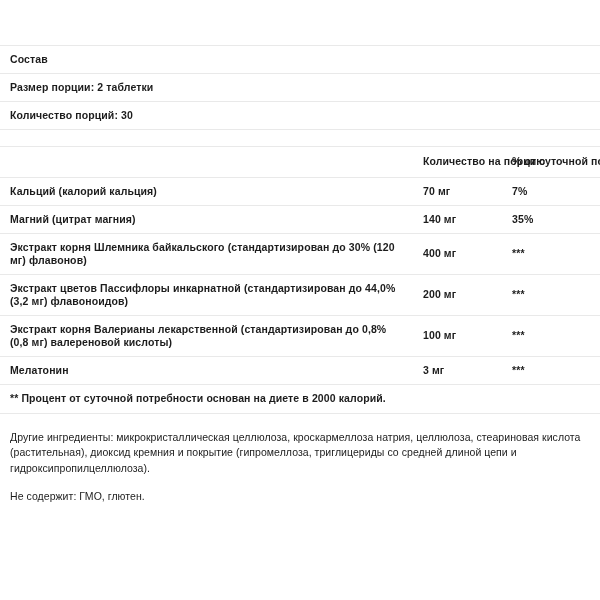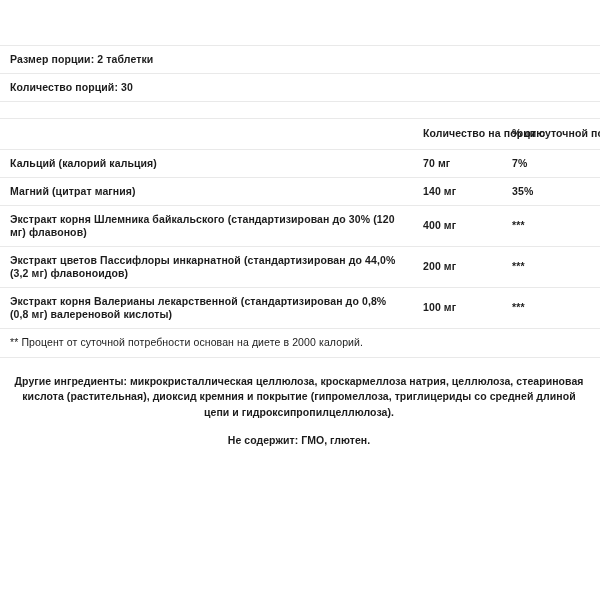--- a/index.html
+++ b/index.html
@@ -57,59 +57,63 @@
   }
   table.facts td.col-head {
     vertical-align: middle;
     line-height: 13.5px;
   }
   table.facts tr.head-row td {
     padding-top: 8px;
     padding-bottom: 8px;
   }
   table.facts tr.footnote td {
-    font-weight: 400;
+    font-weight: 700;
     padding-bottom: 8px;
   }
   table.facts tr.last-rule td {
     border-top: 1px solid #e9e9e9;
     height: 0;
     padding: 0;
     font-size: 0;
     line-height: 0;
   }
 
   
   .textblock {
     padding: 0 12px 0 10px;
     font-size: 10.5px;
     line-height: 15.5px;
-    font-weight: 700;
+    font-weight: 400;
     letter-spacing: 0.005em;
-    text-align: center;
   }
   .textblock p { margin: 0; }
   .gap-lg { height: 16px; }
   .gap-md { height: 13px; }
 </style>
 </head>
 <body>
 
 <div class="page">
 
   <div class="top-spacer"></div>
 
   <table class="facts">
     <colgroup>
       <col class="c-name">
         <col class="c-amount">
         <col class="c-pct">
     </colgroup>
     <tbody>
 
+      <tr>
+        <td>Состав</td>
+        <td class="amount"></td>
+        <td class="pct"></td>
+      </tr>
 
       <tr>
         <td>Размер порции: 2 таблетки</td>
         <td class="amount"></td>
         <td class="pct"></td>
       </tr>
 
       <tr>
         <td>Количество порций: 30</td>
         <td class="amount"></td>
@@ -146,20 +150,25 @@
       <tr>
         <td>Экстракт цветов Пассифлоры инкарнатной (стандартизирован до 44,0% (3,2 мг) флавоноидов)</td>
         <td class="amount">200 мг</td>
         <td class="pct">***</td>
       </tr>
       <tr>
         <td>Экстракт корня Валерианы лекарственной (стандартизирован до 0,8% (0,8 мг) валереновой кислоты)</td>
         <td class="amount">100 мг</td>
         <td class="pct">***</td>
       </tr>
+      <tr>
+        <td>Мелатонин</td>
+        <td class="amount">3 мг</td>
+        <td class="pct">***</td>
+      </tr>
 
       <tr class="footnote">
         <td colspan="3">** Процент от суточной потребности основан на диете в 2000 калорий.</td>
       </tr>
 
       <tr class="last-rule">
         <td colspan="3"></td>
       </tr>
 
     </tbody>

